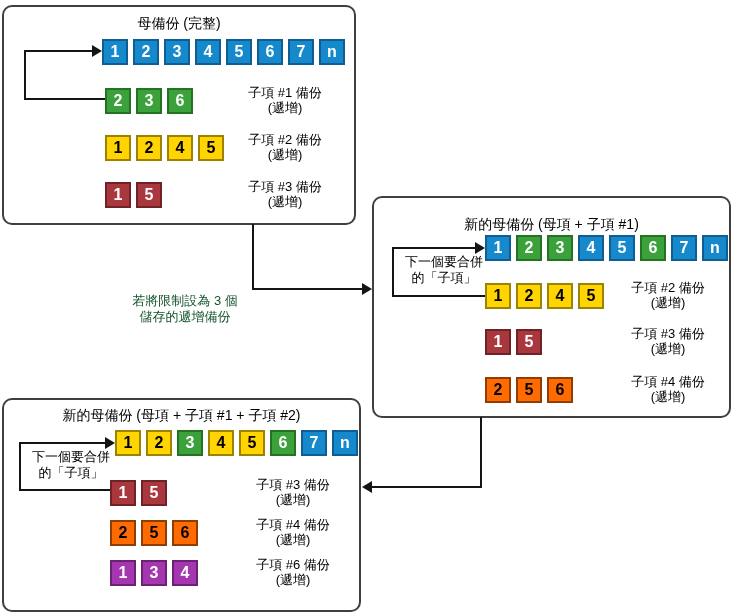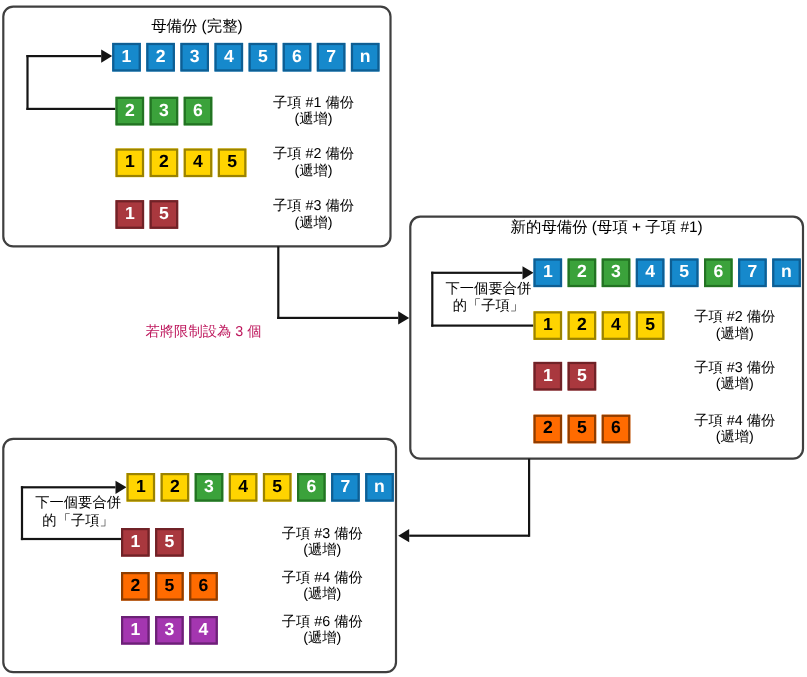--- a/index.html
+++ b/index.html
@@ -11,21 +11,21 @@
   .sq{width:26px;height:26px;box-sizing:border-box;border:2px solid #000;display:flex;
       align-items:center;justify-content:center;font-weight:bold;font-size:16px;line-height:1;}
   .rowlabel{position:absolute;text-align:center;font-size:13px;line-height:15px;color:#000;white-space:nowrap;}
   .bracket-label{position:absolute;text-align:center;font-size:13px;line-height:16px;color:#000;white-space:nowrap;}
   .hline{position:absolute;height:0;border-top:2px solid #141414;}
   .vline{position:absolute;width:0;border-left:2px solid #141414;}
   .arr-r{position:absolute;width:0;height:0;border-top:6px solid transparent;
          border-bottom:6px solid transparent;border-left:10px solid #141414;}
   .arr-l{position:absolute;width:0;height:0;border-top:6px solid transparent;
          border-bottom:6px solid transparent;border-right:10px solid #141414;}
-  .note{position:absolute;text-align:center;font-size:13px;line-height:16px;color:#be185d;white-space:nowrap;}
+  .note{position:absolute;text-align:center;font-size:13px;line-height:16px;color:#14532d;white-space:nowrap;}
 </style>
 </head>
 <body>
 
 <div class="stage">
 
   <div class="panel" style="left:2px;top:5px;width:354px;height:220px;">
     <div class="ptitle" style="top:8px;">母備份 (完整)</div>
   <div class="hline" style="left: 20px; top: 43px; width: 68px;"></div>
       <div class="arr-r" style="left: 88px; top: 38px;"></div>
@@ -64,21 +64,21 @@
         <div class="sq" style="background: rgb(169, 56, 62); border-color: rgb(112, 34, 39); color: rgb(255, 255, 255);">1</div>
         <div class="sq" style="background: rgb(169, 56, 62); border-color: rgb(112, 34, 39); color: rgb(255, 255, 255);">5</div>
       </div>
       <div class="rowlabel" style="left: 224px; top: 172px; width: 114px;">
         <div>子項 #3 備份</div>
         <div>(遞增)</div>
       </div>
     </div>
 
   <div class="panel" style="left:372px;top:196px;width:359px;height:222px;">
-    <div class="ptitle" style="top:0;">新的母備份 (母項 + 子項 #1)</div>
+    <div class="ptitle" style="top:18px;">新的母備份 (母項 + 子項 #1)</div>
     <div class="bracket-label" style="left:22px;top:56px;width:96px;">
       <div>下一個要合併</div>
       <div>的「子項」</div>
     </div>
   <div class="hline" style="left: 18px; top: 49px; width: 83px;"></div>
       <div class="arr-r" style="left: 101px; top: 44px;"></div>
       <div class="vline" style="left: 18px; top: 49px; height: 50px;"></div>
       <div class="hline" style="left: 18px; top: 97px; width: 93px;"></div>
       <div class="row" style="left: 111px; top: 37px;">
         <div class="sq" style="background: rgb(22, 137, 204); border-color: rgb(14, 94, 147); color: rgb(255, 255, 255);">1</div>
@@ -113,20 +113,21 @@
         <div class="sq" style="background: rgb(255, 107, 0); border-color: rgb(143, 61, 0); color: rgb(0, 0, 0);">5</div>
         <div class="sq" style="background: rgb(255, 107, 0); border-color: rgb(143, 61, 0); color: rgb(0, 0, 0);">6</div>
       </div>
       <div class="rowlabel" style="left: 238px; top: 176px; width: 112px;">
         <div>子項 #4 備份</div>
         <div>(遞增)</div>
       </div>
     </div>
 
   <div class="panel" style="left:2px;top:398px;width:359px;height:214px;">
+    <div class="ptitle" style="top:7px;">新的母備份 (母項 + 子項 #1 + 子項 #2)</div>
     <div class="bracket-label" style="left:19px;top:49px;width:96px;">
       <div>下一個要合併</div>
       <div>的「子項」</div>
     </div>
   <div class="hline" style="left: 15px; top: 42px; width: 86px;"></div>
       <div class="arr-r" style="left: 101px; top: 37px;"></div>
       <div class="vline" style="left: 15px; top: 42px; height: 49px;"></div>
       <div class="hline" style="left: 15px; top: 89px; width: 91px;"></div>
       <div class="row" style="left: 111px; top: 30px;">
         <div class="sq" style="background: rgb(255, 212, 0); border-color: rgb(155, 131, 0); color: rgb(0, 0, 0);">1</div>
@@ -161,20 +162,21 @@
         <div class="sq" style="background: rgb(164, 54, 176); border-color: rgb(108, 33, 118); color: rgb(255, 255, 255);">4</div>
       </div>
       <div class="rowlabel" style="left: 233px; top: 157px; width: 112px;">
         <div>子項 #6 備份</div>
         <div>(遞增)</div>
       </div>
     </div>
 
   <div class="note" style="left:95px;top:293px;width:180px;">
     <div>若將限制設為 3 個</div>
+    <div>儲存的遞增備份</div>
   </div>
 
   <div class="vline" style="left:252px;top:224px;height:66px;"></div>
   <div class="hline" style="left:252px;top:288px;width:110px;"></div>
   <div class="arr-r" style="left:362px;top:283px;"></div>
 
   <div class="vline" style="left:480px;top:417px;height:71px;"></div>
   <div class="hline" style="left:372px;top:486px;width:109px;"></div>
   <div class="arr-l" style="left:362px;top:481px;"></div>
 

